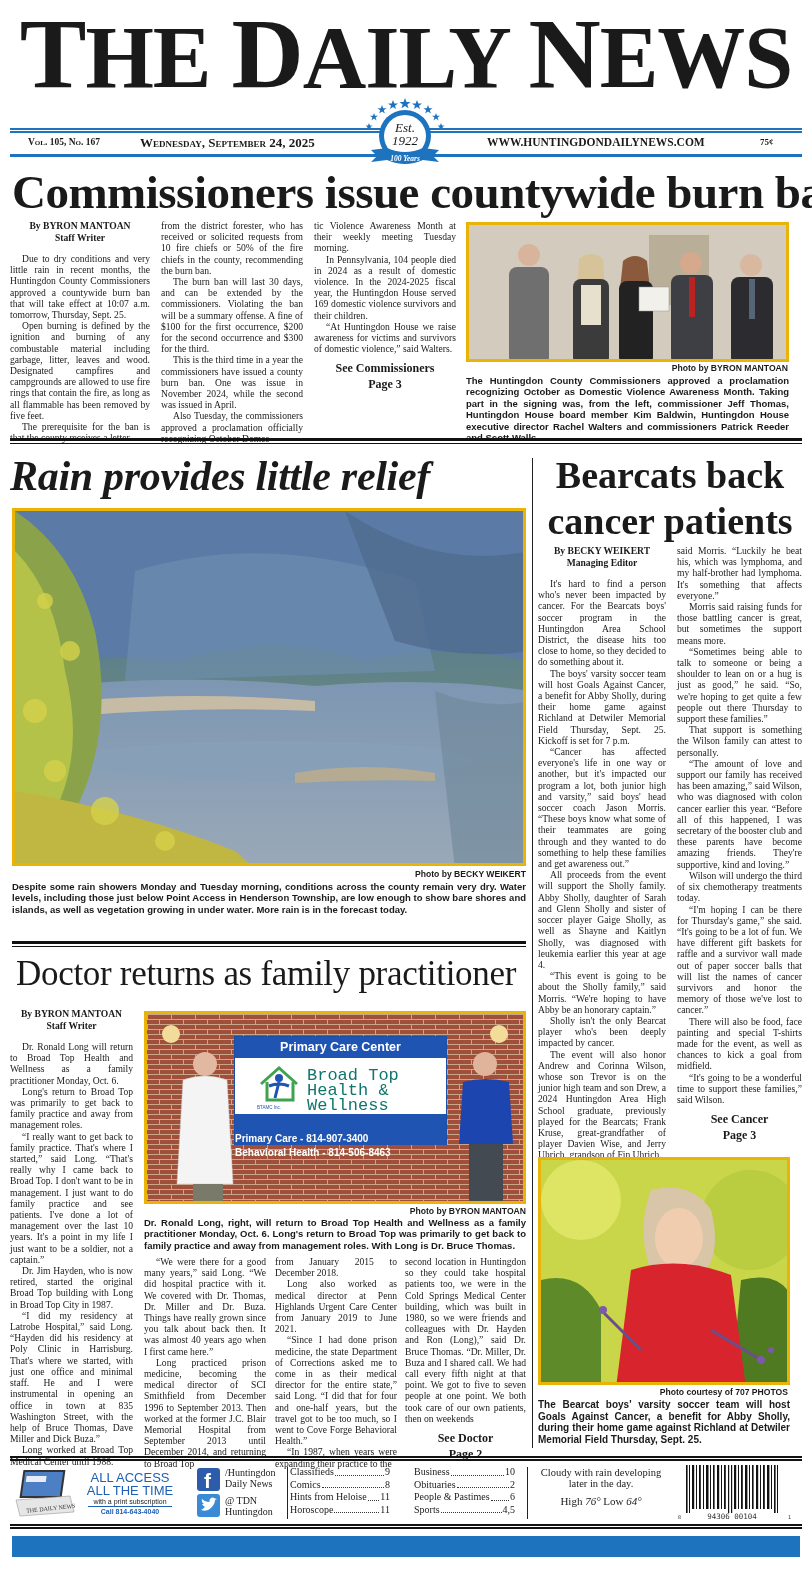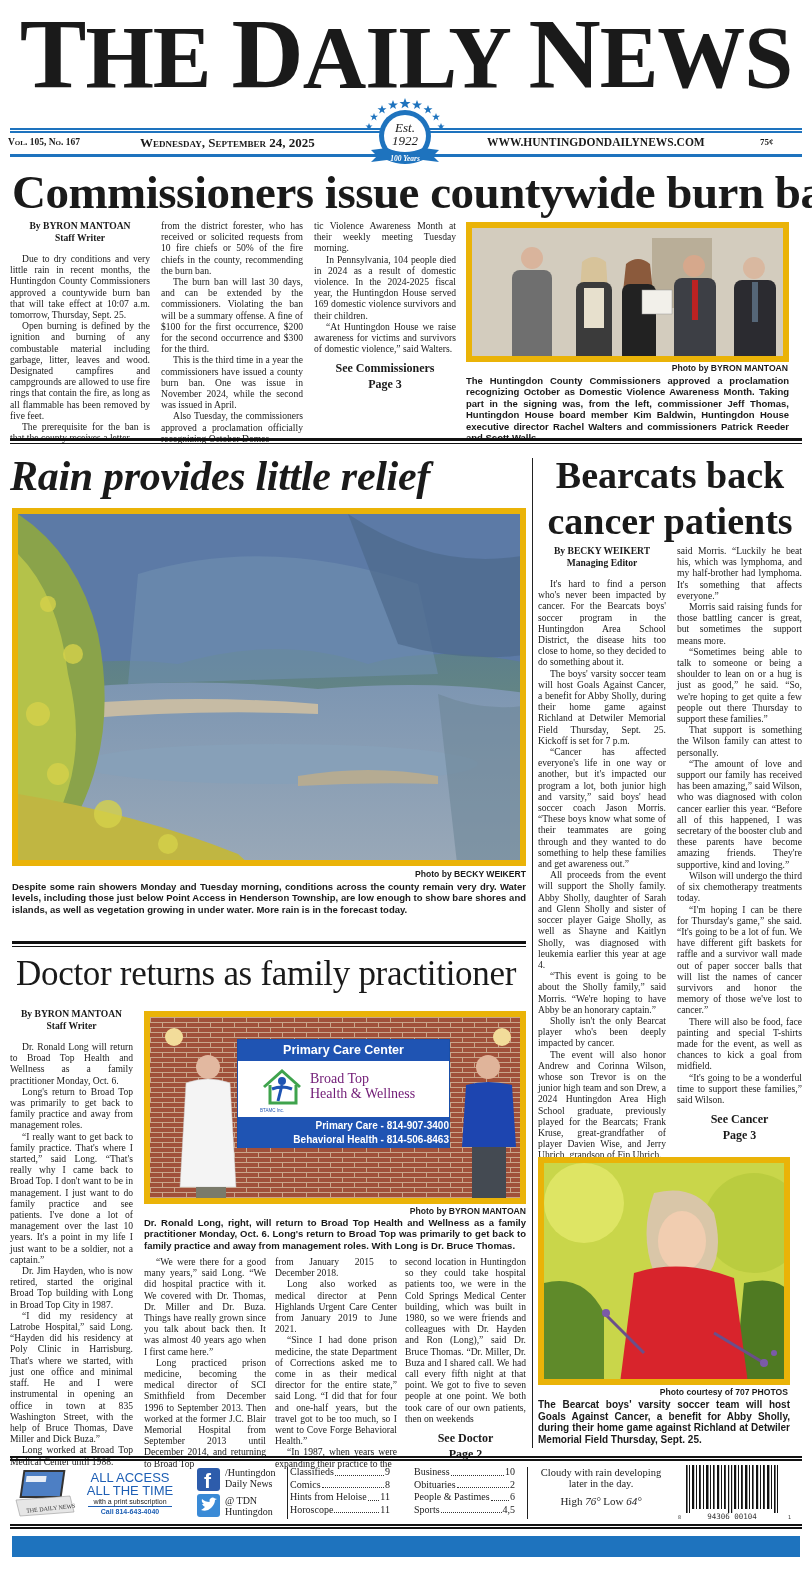--- a/index.html
+++ b/index.html
@@ -13,36 +13,36 @@
 .dateline{position:absolute;left:0;top:134px;width:812px;height:20px;font-size:11px;font-weight:bold}
 .dateline span{position:absolute;top:3px;white-space:nowrap;font-variant:small-caps}
 .seal{position:absolute;left:357px;top:98px;width:96px;height:72px}
 .headline{font-family:"Liberation Serif",serif;font-weight:bold;color:#1a1a1a;white-space:nowrap}
 .col{position:absolute;font-size:9.6px;line-height:11.2px;text-align:justify;hyphens:auto}
 .col p{text-indent:12px}
 .byline{text-align:center;font-weight:bold;font-size:9.6px;line-height:11.5px;margin-bottom:10px}
 .jump{text-align:center;font-weight:bold;font-size:12px;line-height:16px;margin-top:6px}
 .caption{position:absolute;font-family:"Liberation Sans",sans-serif;font-weight:bold;font-size:9.5px;line-height:11.4px;text-align:justify;color:#1a1a1a}
 .credit{position:absolute;font-family:"Liberation Sans",sans-serif;font-weight:bold;font-size:8.6px;text-align:right;white-space:nowrap}
-.photo{position:absolute;overflow:hidden;border:6px solid #eab308}
+.photo{position:absolute;overflow:hidden;border:3px solid #eab308}
 .hr2{position:absolute;height:6px;border-top:3px solid #111;border-bottom:1.5px solid #111}
 .vrule{position:absolute;width:1px;background:#222}
 .index-row{display:flex;justify-content:space-between;font-size:10px;line-height:12.5px;white-space:nowrap;overflow:hidden}
 .index-row .dots{flex:1;border-bottom:1px dotted #333;margin:0 1px 3px}
 </style>
 </head>
 <body>
 
 <div class="abs masthead">
   <div class="title"><span class="big">T</span><span>HE </span><span class="big">D</span><span>AILY </span><span class="big">N</span><span>EWS</span></div>
 </div>
 <div class="rule-blue" style="top:128px;height:1.5px"></div>
 <div class="rule-blue" style="top:131px;height:1.5px"></div>
 <div class="dateline">
-  <span style="left:8px;font-size:9.5px">Vol. 105, No. 167</span>
+  <span style="left:28px;font-size:9.5px">Vol. 105, No. 167</span>
   <span style="left:140px;font-size:13px;top:1px">Wednesday, September 24, 2025</span>
   <span style="left:487px;font-size:11.5px;top:2px">WWW.HUNTINGDONDAILYNEWS.COM</span>
   <span style="left:760px;font-size:9px">75¢</span>
 </div>
 <div class="rule-blue" style="top:154px;height:3px"></div>
 
 <div class="seal">
   <svg width="96" height="72" viewBox="0 0 96 72">
     <g fill="#1e73be">
       <polygon points="48,0 49.5,4 53.5,4 50.3,6.4 51.5,10.3 48,8 44.5,10.3 45.7,6.4 42.5,4 46.5,4"></polygon>
@@ -263,27 +263,27 @@
   </svg>
   <div style="position:absolute;left:87px;top:22px;width:213px;height:109px;background:#fff;border:1px solid #1a4fa8">
     <div style="background:#1f54b3;color:#fff;font-family:'Liberation Sans',sans-serif;font-weight:bold;font-size:12.5px;text-align:center;line-height:21px;height:21px">Primary Care Center</div>
     <div style="position:relative;height:56px">
       <svg width="40" height="40" viewBox="0 0 40 40" style="position:absolute;left:24px;top:6px">
         <path d="M2,20 L20,4 L38,20" fill="none" stroke="#3fa34d" stroke-width="3"></path>
         <path d="M8,18 V36 H34 V18" fill="none" stroke="#3fa34d" stroke-width="3"></path>
         <circle cx="20" cy="14" r="4" fill="#1f54b3"></circle>
         <path d="M10,22 Q20,18 30,22 M20,18 L16,34" stroke="#1f54b3" stroke-width="3" fill="none"></path>
       </svg>
-      <div style="position:absolute;left:72px;top:10px;font-family:Liberation Serif, serif;font-size:14px;line-height:15px;color:#701a75">
+      <div style="position:absolute;left:72px;top:10px;font-family:Liberation Mono, monospace;font-size:17px;line-height:15px;color:#0f766e">
         <div>Broad Top</div>
         <div>Health &amp; Wellness</div>
       </div>
       <div style="position:absolute;left:22px;top:47px;font-family:'Liberation Sans',sans-serif;font-size:4.5px;color:#1f54b3">BTAMC Inc.</div>
     </div>
-    <div style="background:#1f54b3;color:#fff;font-family:'Liberation Sans',sans-serif;font-weight:bold;font-size:10px;text-align:right;line-height:14px;height:31px;padding-top:2px">
+    <div style="background:#1f54b3;color:#fff;font-family:'Liberation Sans',sans-serif;font-weight:bold;font-size:10px;text-align:left;line-height:14px;height:31px;padding-top:18px">
       <div>Primary Care - 814-907-3400</div>
       <div>Behavioral Health - 814-506-8463</div>
     </div>
   </div>
 </div>
 <div class="credit" style="left:330px;top:1206px;width:196px">Photo by BYRON MANTOAN</div>
 <div class="caption" style="left:144px;top:1217px;width:382px">Dr. Ronald Long, right, will return to Broad Top Health and Wellness as a family practitioner Monday, Oct. 6. Long's return to Broad Top was primarily to get back to family practice and away from management roles. With Long is Dr. Bruce Thomas.</div>
 
 <div class="col" style="left:144px;top:1256px;width:122px">
   <p>“We were there for a good many years,” said Long. “We did hospital practice with it. We covered with Dr. Thomas, Dr. Miller and Dr. Buza. Things have really grown since you talk about back then. It was almost 40 years ago when I first came here.”</p>

